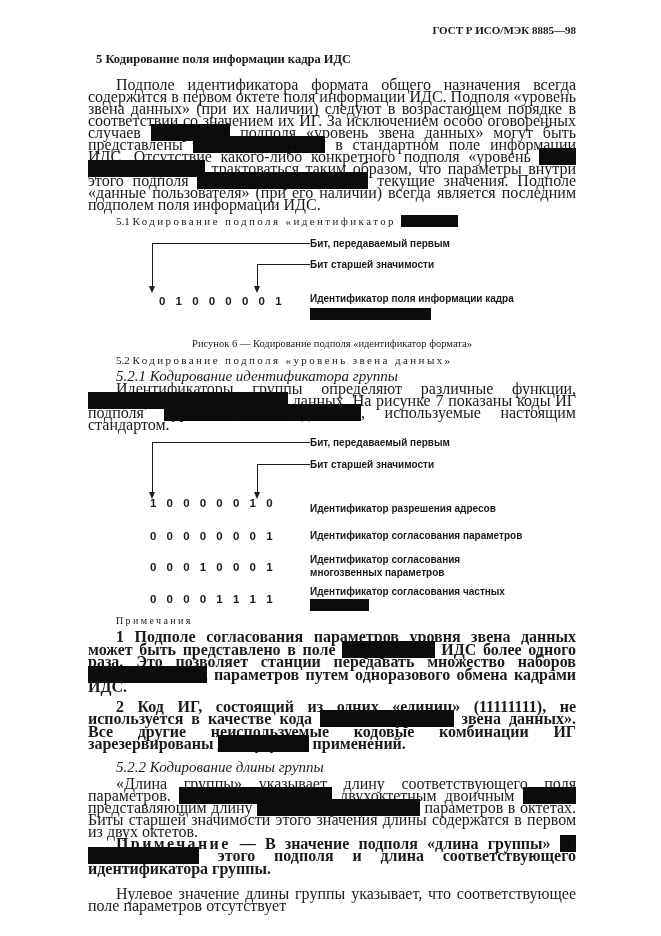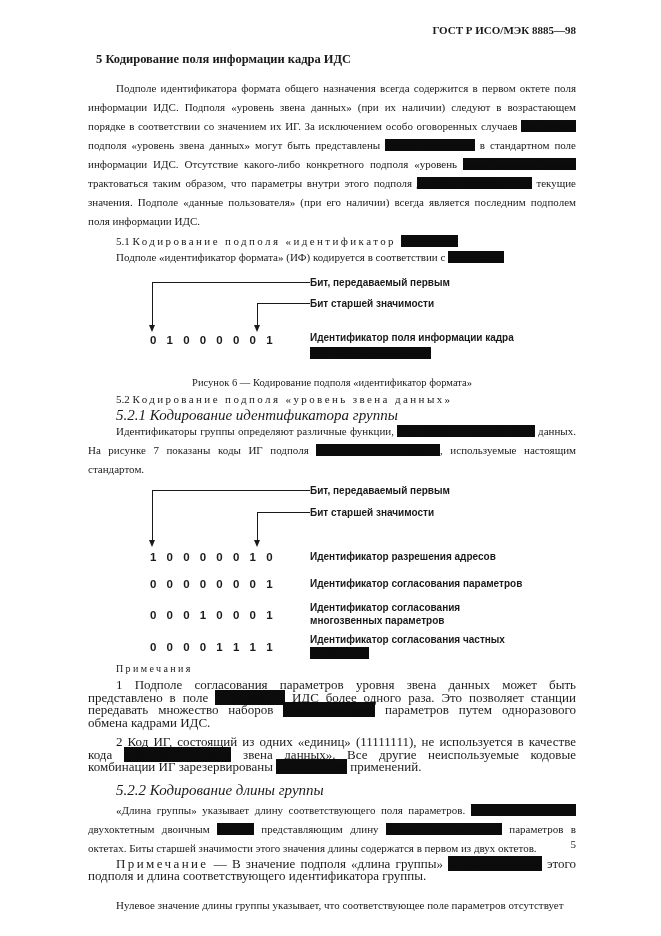--- a/index.html
+++ b/index.html
@@ -6,68 +6,67 @@
   html, body { margin: 0; padding: 0; }
   body { width: 661px; height: 936px; background: #f4f4f2; }
   .page {
     position: relative; width: 661px; height: 936px; background: #ffffff;
     color: #1a1a1a; font-family: "Liberation Serif", serif; overflow: hidden;
   }
   .content { position: absolute; left: 88px; top: 24px; width: 488px; }
   .doc-header { text-align: right; font-weight: bold; font-size: 11px; }
   p { margin: 0; }
   .sec-title { margin: 16px 0 0 8px; font-size: 12.5px; font-weight: bold; font-family: "Liberation Serif", serif; }
-  .body-p { margin-top: 12px; font-size: 11px; line-height: 19px; text-align: justify; text-indent: 28px; }
+  .body-p { margin-top: 12px; font-size: 16px; line-height: 12px; text-align: justify; text-indent: 28px; }
   .mt0 { margin-top: 0; }
   .sub-heading { margin-top: 4px; font-size: 11px; line-height: 13.4px; text-indent: 28px; }
   .spaced { letter-spacing: 2.4px; }
   .run-heading { margin-top: 2px; font-size: 15px; line-height: 13.2px; font-style: italic; text-indent: 28px; }
   .hl { background: #0c0c0c; color: #0c0c0c; }
   .fig { position: relative; }
   .fig6 { height: 86px; margin-top: 10px; }
   .fig7 { height: 178px; margin-top: 6px; }
   .abs { position: absolute; white-space: nowrap; }
   .slabel { font-family: "Liberation Sans", sans-serif; font-weight: bold; font-size: 10px; line-height: 12px; }
   .bits { font-family: "Liberation Sans", sans-serif; font-weight: bold; font-size: 11.5px; letter-spacing: 1px; word-spacing: 5px; }
   .hline { position: absolute; height: 1px; background: #1a1a1a; }
   .vline { position: absolute; width: 1px; background: #1a1a1a; }
   .arr { position: absolute; width: 0; height: 0; border-left: 3.5px solid transparent; border-right: 3.5px solid transparent; border-top: 7px solid #1a1a1a; }
   .caption { text-align: center; font-size: 10.5px; line-height: 12px; }
-  .note-p { font-size: 13px; line-height: 12.5px; text-align: justify; text-indent: 28px; }
+  .note-p { font-size: 16px; line-height: 12.5px; text-align: justify; text-indent: 28px; font-weight: bold; }
   .notes-title { font-size: 10px; text-indent: 28px; }
   .page-number { position: absolute; left: 88px; top: 838px; width: 488px; text-align: right; font-size: 11px; }
 </style>
 </head>
 <body>
 
 <div class="page">
   <div class="content">
 
     <div class="doc-header">
       <span>ГОСТ Р ИСО/МЭК 8885—98</span>
     </div>
 
     <h1 class="sec-title">5 Кодирование поля информации кадра ИДС</h1>
 
     <p class="body-p"><span>Подполе идентификатора формата общего назначения всегда содержится в первом октете поля информации ИДС. Подполя «уровень звена данных» (при их наличии) следуют в возрастающем порядке в соответствии со значением их ИГ. За исключением особо оговоренных случаев </span><span class="hl">конкретные</span><span> подполя «уровень звена данных» могут быть представлены </span><span class="hl">только однократно</span><span> в стандартном поле информации ИДС. Отсутствие какого-либо конкретного подполя «уровень </span><span class="hl">звена данных» должно</span><span> трактоваться таким образом, что параметры внутри этого подполя </span><span class="hl">должны сохранять свои</span><span> текущие значения. Подполе «данные пользователя» (при его наличии) всегда является последним подполем поля информации ИДС.</span></p>
 
     <p class="sub-heading"><span>5.1</span> <span class="spaced">Кодирование подполя «идентификатор </span><span class="spaced hl">группы»</span></p>
 
-    <p class="body-p mt0"><span>Подполе «идентификатор формата» (ИФ) кодируется в соответствии с </span><span class="hl">рисунком 6.</span></p>
 
     <div class="fig fig6">
       <span class="abs slabel" style="left:222px; top:0;">Бит, передаваемый первым</span>
       <span class="abs slabel" style="left:222px; top:21px;">Бит старшей значимости</span>
       <div class="hline" style="left:64px; top:5px; width:158px;"></div>
       <div class="vline" style="left:64px; top:5px; height:43px;"></div>
       <div class="arr" style="left:61px; top:48px;"></div>
       <div class="hline" style="left:169px; top:26px; width:53px;"></div>
       <div class="vline" style="left:169px; top:26px; height:22px;"></div>
       <div class="arr" style="left:166px; top:48px;"></div>
-      <span class="abs bits" style="left:62px; top:57px;">0 1 0 0 0 0 0 1</span>
+      <span class="abs bits" style="left:71px; top:57px;">0 1 0 0 0 0 0 1</span>
       <span class="abs slabel" style="left:222px; top:55px;">Идентификатор поля информации кадра</span>
       <span class="abs slabel hl" style="left:222px; top:70px;">ИДС общего назначения</span>
     </div>
 
     <p class="caption" style="margin-top:14px;">Рисунок 6 — Кодирование подполя «идентификатор формата»</p>
 
     <p class="sub-heading" style=""><span>5.2</span> <span class="spaced">Кодирование подполя «уровень звена данных»</span></p>
 
     <p class="run-heading">5.2.1 Кодирование идентификатора группы</p>
 
@@ -76,21 +75,21 @@
     <div class="fig fig7">
       <span class="abs slabel" style="left:222px; top:0;">Бит, передаваемый первым</span>
       <span class="abs slabel" style="left:222px; top:22px;">Бит старшей значимости</span>
       <div class="hline" style="left:64px; top:5px; width:158px;"></div>
       <div class="vline" style="left:64px; top:5px; height:50px;"></div>
       <div class="arr" style="left:61px; top:55px;"></div>
       <div class="hline" style="left:169px; top:27px; width:53px;"></div>
       <div class="vline" style="left:169px; top:27px; height:28px;"></div>
       <div class="arr" style="left:166px; top:55px;"></div>
 
-      <span class="abs bits" style="left:62px; top:66px;">1 0 0 0 0 0 1 0</span>
+      <span class="abs bits" style="left:62px; top:60px;">1 0 0 0 0 0 1 0</span>
       <span class="abs slabel" style="left:222px; top:66px;">Идентификатор разрешения адресов</span>
 
       <span class="abs bits" style="left:62px; top:93px;">0 0 0 0 0 0 0 1</span>
       <span class="abs slabel" style="left:222px; top:93px;">Идентификатор согласования параметров</span>
 
       <span class="abs bits" style="left:62px; top:124px;">0 0 0 1 0 0 0 1</span>
       <span class="abs slabel" style="left:222px; top:117px;">Идентификатор согласования</span>
       <span class="abs slabel" style="left:222px; top:130px;">многозвенных параметров</span>
 
       <span class="abs bits" style="left:62px; top:156px;">0 0 0 0 1 1 1 1</span>

